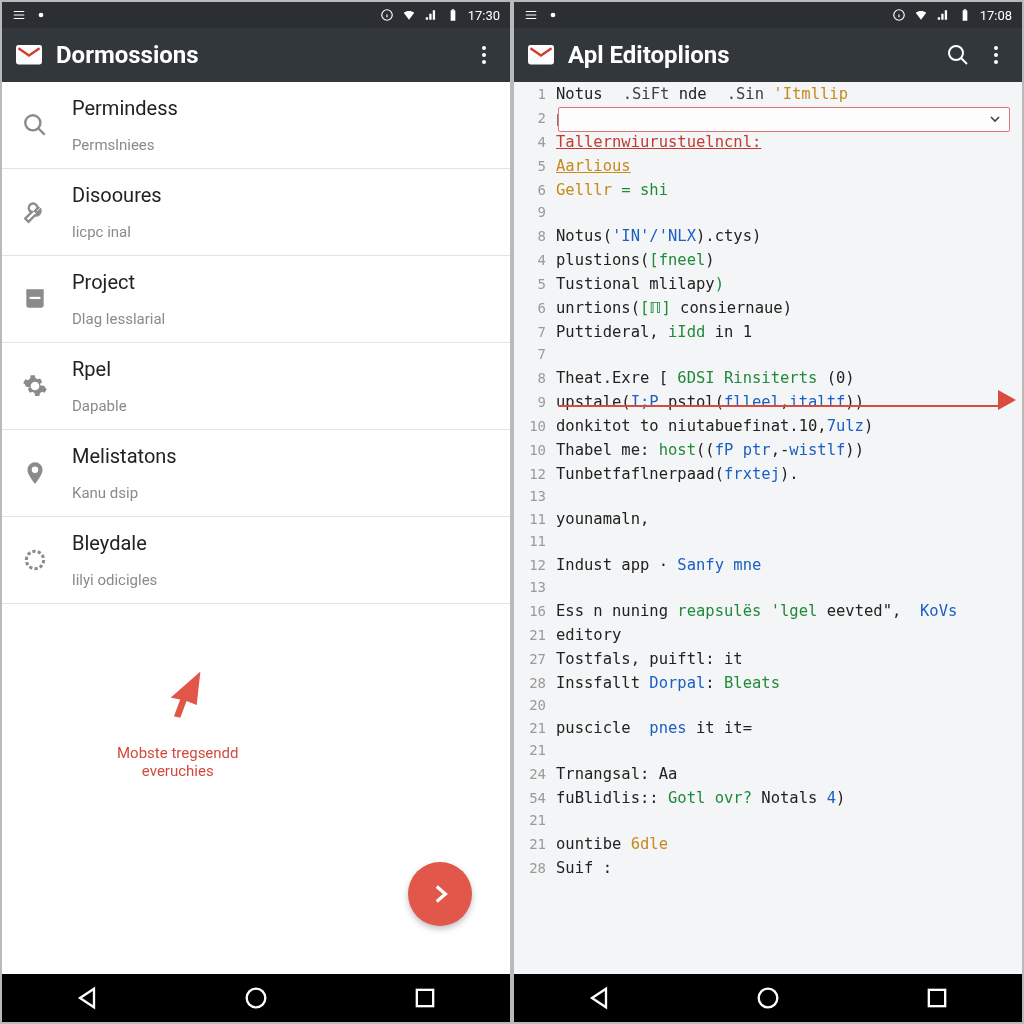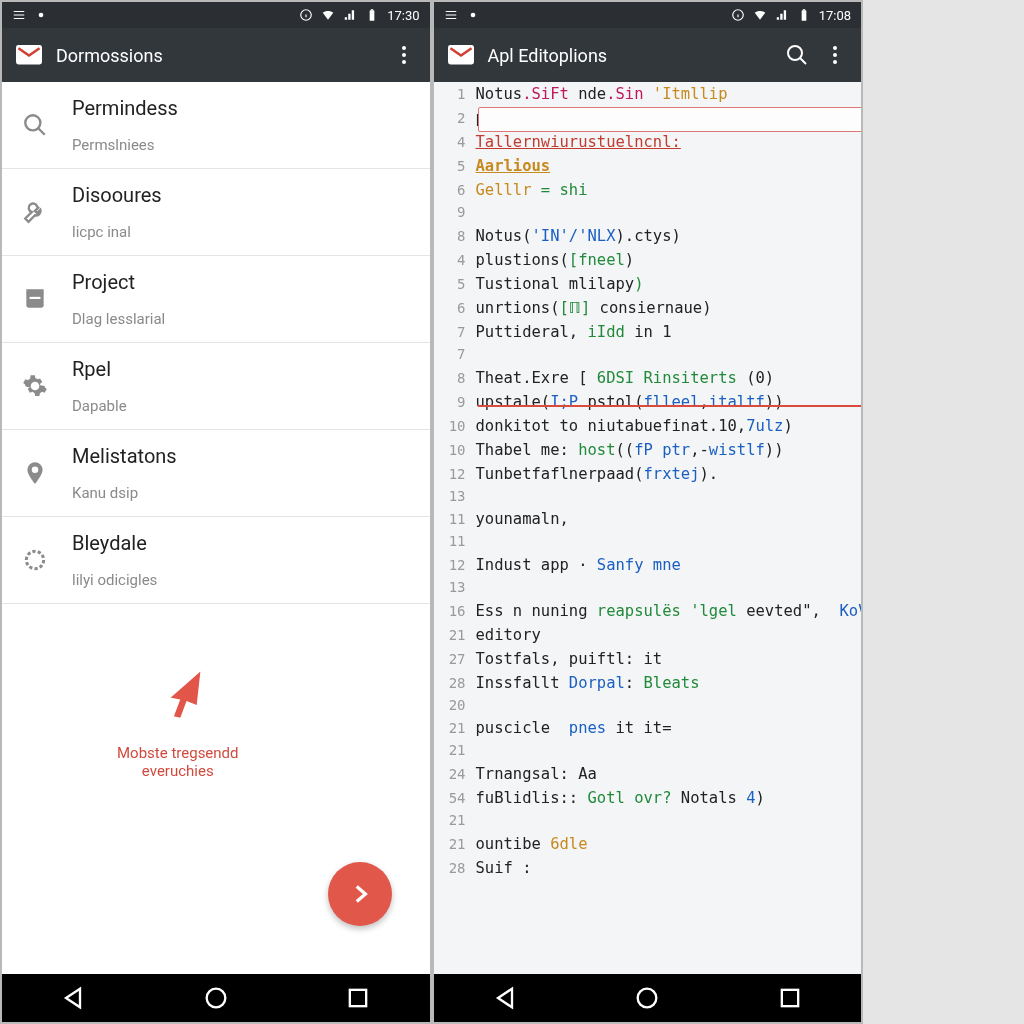--- a/index.html
+++ b/index.html
@@ -1,25 +1,25 @@
 <!DOCTYPE html>
 <html><head>
 <meta charset="utf-8">
 <style>
   * { box-sizing: border-box; margin: 0; padding: 0; }
   html, body { width: 1024px; height: 1024px; font-family: Roboto, "Helvetica Neue", Arial, sans-serif; background:#e5e5e5; }
-  .wrap { display:flex; width:863px; height:1024px; }
+  .wrap { display:flex; width:1024px; height:1024px; }
   .phone { width:512px; height:1024px; background:#fff; border:2px solid #b9b9b9; display:flex; flex-direction:column; position:relative; overflow:hidden; }
   
   .statusbar { height:26px; background:#2b2f33; color:#fff; display:flex; align-items:center; justify-content:space-between; padding:0 10px; font-size:13px; }
   .status-left, .status-right { display:flex; align-items:center; gap:8px; }
   .sicon { width:14px; height:14px; display:inline-block; }
   
   .appbar { height:54px; background:#32373c; color:#fff; display:flex; align-items:center; padding:0 14px; gap:14px; }
-  .appbar .title { font-size:18px; font-weight:400; flex:1; }
+  .appbar .title { font-size:24px; font-weight:700; flex:1; }
   .appbar .action { width:24px; height:24px; display:flex; align-items:center; justify-content:center; cursor:pointer; }
   .logo { width:26px; height:20px; }
   
   .list { flex:1; overflow:hidden; background:#fff;border-radius:20px; }
   .row { display:flex; align-items:center; padding:14px 18px; border-bottom:1px solid #e4e4e4; gap:22px; }
   .row .ricon { width:30px; height:30px; flex:none; display:flex; align-items:center; justify-content:center; color:#8b8b8b; }
   .row .texts { display:flex; flex-direction:column; }
   .row .t1 { font-size:20px; color:#222; }
   .row .t2 { font-size:15px; color:#8a8a8a; margin-top:16px; }
   .callout { position:absolute; color:#d24a3e; font-size:15px; line-height:1.2; text-align:center; }
@@ -31,21 +31,21 @@
   
   .editor { flex:1; background:#f4f5f6; font-family: "Menlo","Consolas",monospace; font-size:15.5px; color:#222; overflow:hidden; position:relative; }
   .codeline { display:flex; align-items:baseline; padding:0 8px; line-height:1.55; white-space:pre; }
   .gut { width:34px; text-align:right; color:#9a9a9a; padding-right:10px; font-size:14px; flex:none; }
   .dropdown { position:absolute; border:1px solid #d77; border-radius:2px; background:#fdfdfd; }
   .dropdown .chev { position:absolute; right:6px; top:3px; color:#555; }
   .redline { position:absolute; height:0; border-top:2px solid #d84b3d; }
   .redarrow { position:absolute; width:0; height:0; border-top:10px solid transparent; border-bottom:10px solid transparent; border-left:18px solid #d84b3d; }
 
   
-  .c-green{color:#218a3a;} .c-blue{color:#1a5fc2;} .c-orange{color:#c68a1e;} .c-red{color:#c23b2f;} .c-mag{color:#be185d;}
+  .c-green{color:#218a3a;} .c-blue{color:#1a5fc2;} .c-orange{color:#c68a1e;} .c-red{color:#c23b2f;} .c-mag{color:#404040;margin-left:20px;}
 </style>
 </head>
 <body>
 
 <div class="wrap">
 
   <div class="phone">
     <div class="statusbar">
       <div class="status-left">
         <span class="sicon"><svg viewBox="0 0 24 24" fill="none" stroke="#fff" stroke-width="2">
@@ -257,21 +257,21 @@
               <path d="M6 9l6 6 6-6"></path>
             </svg>
         </span>
       </div>
 
       <div class="redline" style="left:44px; top:323px; width:440px;"></div>
       <div class="redarrow" style="left:484px; top:308px;"></div>
     <div class="codeline"><span class="gut">1</span><span><span>Notus</span><span class="c-mag">.SiFt</span><span> nde</span><span class="c-mag">.Sin </span><span class="c-orange">'Itmllip</span></span></div>
         <div class="codeline"><span class="gut">2</span><span><span>pperioeteums:</span></span></div>
         <div class="codeline"><span class="gut">4</span><span><span class="c-red" style="text-decoration: underline;">Tallernwiurustuelncnl:</span></span></div>
-        <div class="codeline"><span class="gut">5</span><span><span class="c-orange" style="text-decoration: underline; font-weight: bold;">Aarlious</span></span></div>
+        <div class="codeline"><span class="gut">5</span><span><span class="c-orange" style="text-decoration: underline;">Aarlious</span></span></div>
         <div class="codeline"><span class="gut">6</span><span><span class="c-orange">Gelllr</span><span class="c-green"> = shi</span></span></div>
         <div class="codeline"><span class="gut">9</span><span><span></span></span></div>
         <div class="codeline"><span class="gut">8</span><span><span>Notus(</span><span class="c-blue">'IN'/'NLX</span><span>).ctys)</span></span></div>
         <div class="codeline"><span class="gut">4</span><span><span>plustions(</span><span class="c-green">[fneel</span><span>)</span></span></div>
         <div class="codeline"><span class="gut">5</span><span><span>Tustional mlilapy</span><span class="c-green">)</span></span></div>
         <div class="codeline"><span class="gut">6</span><span><span>unrtions(</span><span class="c-green">[ℿ]</span><span> consiernaue)</span></span></div>
         <div class="codeline"><span class="gut">7</span><span><span>Puttideral,</span><span class="c-green"> iIdd</span><span> in 1</span></span></div>
         <div class="codeline"><span class="gut">7</span><span><span></span></span></div>
         <div class="codeline"><span class="gut">8</span><span><span>Theat.Exre [ </span><span class="c-green">6DSI</span><span class="c-green"> Rinsiterts </span><span>(0)</span></span></div>
         <div class="codeline"><span class="gut">9</span><span><span>upstale(</span><span class="c-blue">I;P</span><span> pstol(</span><span class="c-blue">flleel</span><span>,</span><span class="c-blue">italtf</span><span>))</span></span></div>

